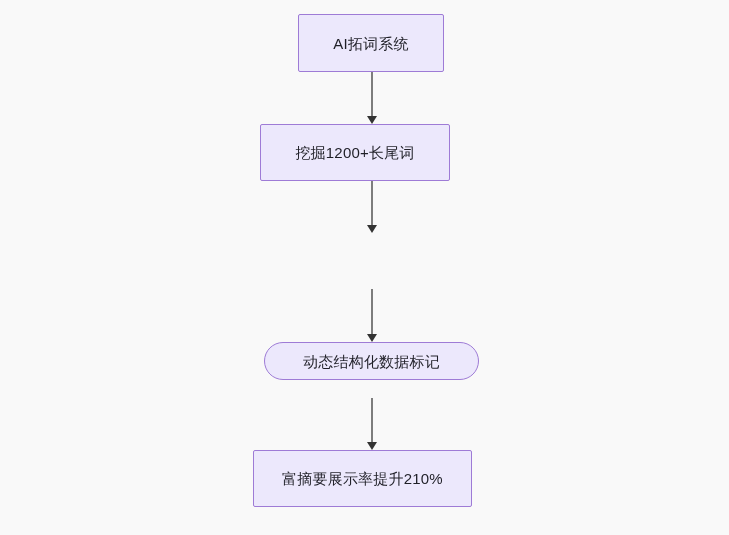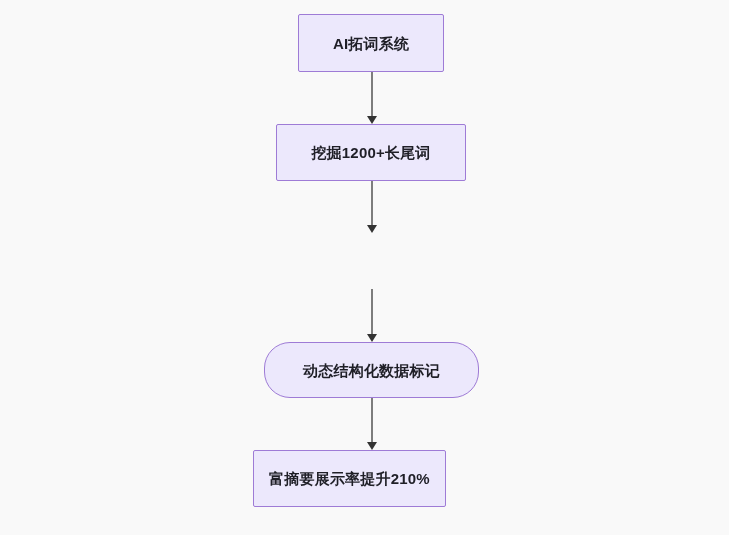--- a/index.html
+++ b/index.html
@@ -10,21 +10,20 @@
     width: 729px;
     height: 535px;
     background: #f9f9f9;
     font-family: "Liberation Sans", "DejaVu Sans", sans-serif;
     overflow: hidden;
   }
   #flow-canvas {
     position: relative;
     width: 729px;
     height: 535px;
-    font-weight: bold;
   }
   .node {
     position: absolute;
     box-sizing: border-box;
     background: #ece8fc;
     border: 1.4px solid #9e7bd6;
     border-radius: 2px;
     display: flex;
     align-items: center;
     justify-content: center;
@@ -75,23 +74,23 @@
     <div class="edge-arrow" style="top: 45px; border-top-color: rgb(51, 51, 51);"></div>
   </div>
   <div class="edge" id="edge-3" style="left: 371px; top: 398px; width: 2px; height: 52px;">
     <div class="edge-line" style="height: 45px; background: rgb(125, 125, 125);"></div>
     <div class="edge-arrow" style="top: 44px; border-top-color: rgb(51, 51, 51);"></div>
   </div>
 
   <div class="node" id="node-0" style="left: 298px; top: 14px; width: 146px; height: 58px; background: rgb(236, 232, 252); border-color: rgb(158, 123, 214);">
     <span class="node-label" style="color: rgb(31, 31, 39);">AI拓词系统</span>
   </div>
-  <div class="node" id="node-1" style="left: 276px; top: 124px; width: 190px; height: 57px; background: rgb(236, 232, 252); border-color: rgb(158, 123, 214); text-align: right;">
+  <div class="node" id="node-1" style="left: 260px; top: 124px; width: 190px; height: 57px; background: rgb(236, 232, 252); border-color: rgb(158, 123, 214); text-align: right;">
     <span class="node-label" style="color: rgb(31, 31, 39);">挖掘1200+长尾词</span>
   </div>
-  <div class="node" id="node-3" style="left: 264px; top: 342px; width: 215px; height: 56px; background: rgb(236, 232, 252); border-color: rgb(158, 123, 214); border-radius: 26px;">
+  <div class="node" id="node-3" style="left: 264px; top: 342px; width: 215px; height: 38px; background: rgb(236, 232, 252); border-color: rgb(158, 123, 214); border-radius: 26px;">
     <span class="node-label" style="color: rgb(31, 31, 39);">动态结构化数据标记</span>
   </div>
-  <div class="node" id="node-4" style="left: 253px; top: 450px; width: 193px; height: 57px; background: rgb(236, 232, 252); border-color: rgb(158, 123, 214);">
+  <div class="node" id="node-4" style="left: 253px; top: 450px; width: 219px; height: 57px; background: rgb(236, 232, 252); border-color: rgb(158, 123, 214);">
     <span class="node-label" style="color: rgb(31, 31, 39);">富摘要展示率提升210%</span>
   </div>
 
 </div>
 
 </body></html>

